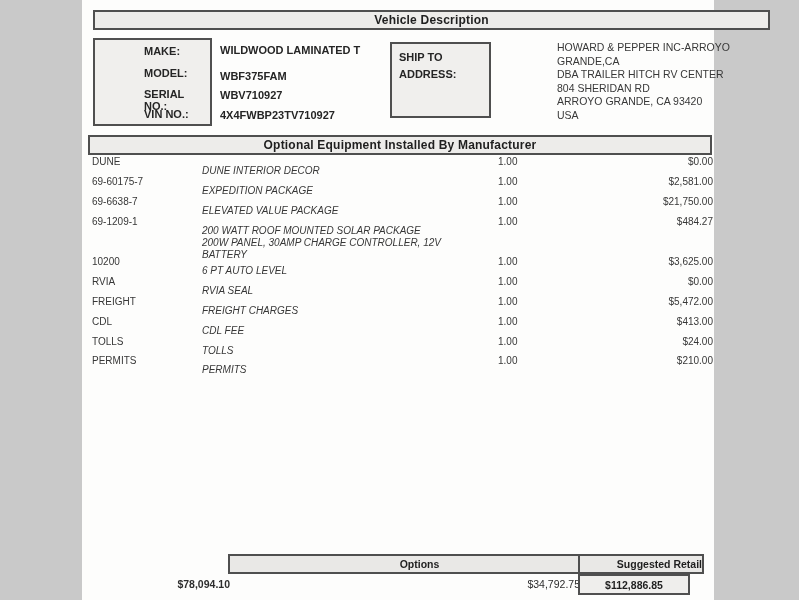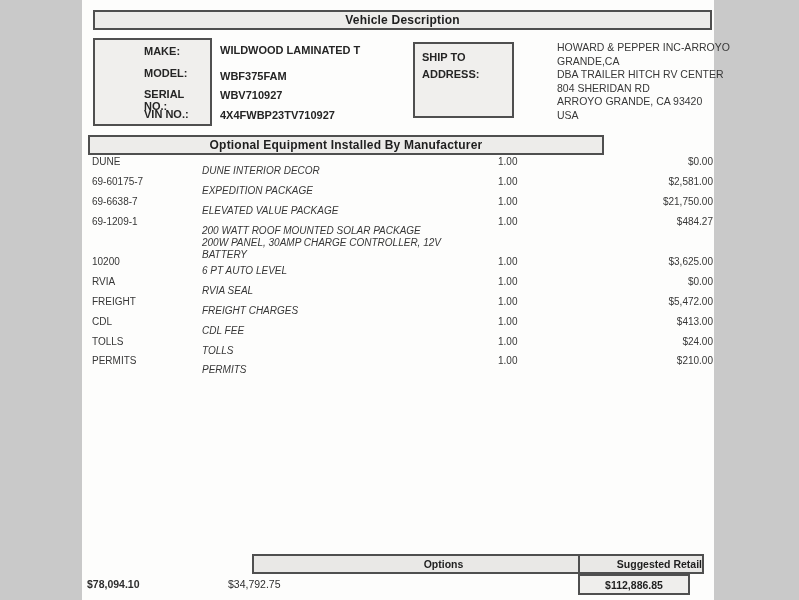--- a/index.html
+++ b/index.html
@@ -16,49 +16,49 @@
   .abs{position:absolute;}
   .box{
     position:absolute;box-sizing:border-box;
     border:2px solid #4f4f4f;background:#edecea;
   }
   .sec-title{
     display:flex;align-items:center;justify-content:center;
     font-weight:bold;font-size:12px;color:#1f1f1f;letter-spacing:.2px;
   }
   
-  .vd-box{left:11px;top:10px;width:619px;height:20px;}
+  .vd-box{left:11px;top:10px;width:677px;height:20px;}
   .mk-box{left:11px;top:38px;width:119px;height:88px;background:#f0efed;}
   .mk-label{position:absolute;left:10px;font-weight:bold;font-size:11px;color:#252525;padding-left:39px;}
   .veh-value{position:absolute;left:138px;font-weight:bold;font-size:11px;color:#252525;white-space:nowrap;}
-  .ship-box{left:331px;top:42px;width:101px;height:76px;background:#f0efed;}
+  .ship-box{left:308px;top:42px;width:101px;height:76px;background:#f0efed;}
   .ship-label{
     position:absolute;left:7px;top:5px;font-weight:bold;font-size:11px;
     color:#252525;white-space:pre-line;line-height:17px;
   }
   .addr{
     left:435px;top:41px;width:200px;font-size:10.5px;color:#383838;
     line-height:13.6px;white-space:pre-line;margin-left:40px;
   }
   
-  .oe-box{left:6px;top:135px;width:516px;height:20px;}
+  .oe-box{left:6px;top:135px;width:624px;height:20px;}
   .eq-row{position:absolute;left:0;width:632px;font-size:10px;color:#373737;}
   .eq-row .c-code{position:absolute;left:10px;top:0;white-space:nowrap;}
   .eq-row .c-desc{position:absolute;left:120px;top:9px;width:330px;white-space:pre-line;line-height:12px;font-style:italic;}
   .eq-row .c-qty{position:absolute;left:416px;top:0;}
   .eq-row .c-price{position:absolute;right:1px;top:0;text-align:right;white-space:nowrap;}
   
   .sum-cell{
     position:absolute;box-sizing:border-box;top:554px;height:20px;
     border:2px solid #4f4f4f;background:#e9e8e6;
     display:flex;align-items:center;justify-content:center;
     font-weight:bold;font-size:10.5px;color:#1f1f1f;
   }
   .sum-val{
-    position:absolute;top:578px;font-size:10.5px;color:#2d2d2d;text-align:left;
+    position:absolute;top:578px;font-size:10.5px;color:#2d2d2d;text-align:right;
   }
   .retail-box{
     left:496px;top:574px;width:112px;height:21px;background:#efeeec;
     display:flex;align-items:center;justify-content:center;
     font-weight:bold;font-size:10.5px;color:#1f1f1f;
   }
 </style>
 </head>
 <body>
 
@@ -151,21 +151,21 @@
     <span class="c-qty">1.00</span>
     <span class="c-price">$24.00</span>
   </div>
   <div class="eq-row" style="top:355px">
     <span class="c-code">PERMITS</span>
     <span class="c-desc">PERMITS</span>
     <span class="c-qty">1.00</span>
     <span class="c-price">$210.00</span>
   </div>
 
-  <div class="sum-cell" style="left:146px;width:383px;margin-left:24px;">
+  <div class="sum-cell" style="left:146px;width:383px;">
     <span>Options</span>
   </div>
   <div class="sum-cell" style="left:496px;width:126px;justify-content:flex-end;">
     <span>Suggested Retail</span>
   </div>
 
   <div class="sum-val" style="left:5px;width:143px;font-weight:bold;">$78,094.10</div>
   <div class="sum-val" style="left:146px;width:352px;">$34,792.75</div>
   <div class="box retail-box">
     <span>$112,886.85</span>

